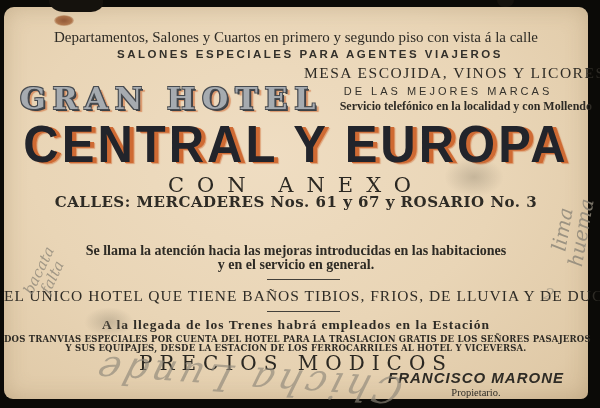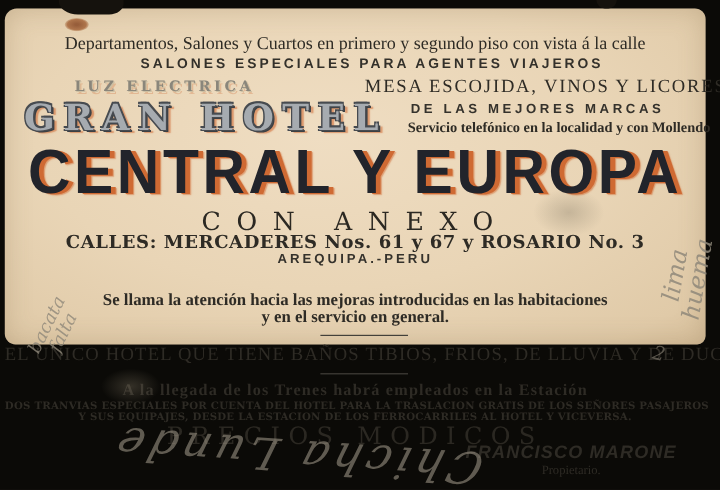--- a/index.html
+++ b/index.html
@@ -1,19 +1,19 @@
 <!DOCTYPE html>
 <html><head>
 <meta charset="utf-8">
 <style>
   html,body{margin:0;padding:0;}
   body{background:#1a1814;}
   .scan{position:relative;width:600px;height:408px;background:#0b0a07;overflow:hidden;
         font-family:"Liberation Serif",serif;}
-  .card{position:absolute;left:4px;top:7px;width:584px;height:280px;
+  .card{position:absolute;left:4px;top:7px;width:584px;height:392px;
         background:radial-gradient(ellipse at 45% 38%, #efddc2 0%, #e9d5b6 52%, #e0caa8 88%, #d8c09c 100%);
         border-radius:10px 9px 7px 9px;
         box-shadow:inset 0 0 22px rgba(120,95,60,.25);}
   
   .blob{position:absolute;left:49px;top:0;width:54px;height:12px;background:#15120d;
         border-radius:0 0 12px 16px / 0 0 9px 11px;}
   .notch{position:absolute;left:497px;top:0;width:17px;height:7px;background:#15120d;
         border-radius:0 0 7px 7px;}
   .stain{position:absolute;left:50px;top:8px;width:20px;height:11px;border-radius:50%;
         background:radial-gradient(#8a4a26 10%, #a5653a 55%, rgba(165,101,58,0) 78%);opacity:.85;}
@@ -27,21 +27,21 @@
   .t-depart{top:22px;font-size:15px;}
   .t-salones{top:41px;font-size:11.5px;font-weight:bold;letter-spacing:2.5px;color:#33302a;padding-left:28px;}
   .t-luz{position:absolute;left:58px;top:58px;font-size:12px;font-weight:bold;letter-spacing:3px;
          color:#8a867b;text-shadow:1px 1px 0 #cdbfa2, 2px 2px 0 rgba(205,108,55,.3);white-space:nowrap;}
   .t-gran{position:absolute;left:16px;top:74px;width:282px;text-align:center;font-weight:bold;
          font-size:30px;letter-spacing:7px;color:#a6abb0;white-space:nowrap;
          text-shadow:-1px -1px 0 #474b50,1px -1px 0 #474b50,-1px 1px 0 #474b50,1px 1px 0 #474b50,
                      2px 2px 0 #3c4044,4px 3px 1px rgba(206,105,52,.6);}
   .rightcol{position:absolute;left:300px;width:288px;text-align:center;color:#2e2b25;white-space:nowrap;}
   .t-mesa{top:57px;font-size:15.5px;letter-spacing:1.5px;}
-  .t-marcas{top:78px;font-size:11px;font-weight:bold;letter-spacing:3px;color:#35322c;}
+  .t-marcas{top:78px;font-size:11px;font-weight:normal;letter-spacing:3px;color:#35322c;}
   .t-servicio{top:92px;font-size:12px;font-weight:bold;text-align:right;}
   .t-central{top:107px;font-family:"Liberation Sans",sans-serif;font-weight:bold;font-size:49px;
          letter-spacing:3px;color:#22242b;transform:scaleY(1.06);transform-origin:top center;
          text-shadow:4px 1px 0 #cf6a33, 5px 2px 1px rgba(207,106,51,.55);}
   .t-anexo{top:166px;font-size:21px;letter-spacing:13px;color:#2b2822;}
   .t-calles{top:186px;font-size:15px;font-weight:bold;letter-spacing:.5px;}
   .t-arequipa{top:203px;font-size:11px;font-weight:bold;letter-spacing:2.5px;color:#35322c;}
   .t-orden{top:215px;font-size:18.5px;letter-spacing:8px;color:#2b2822;}
   .t-mejoras1{top:236px;font-size:14px;font-weight:bold;}
   .t-mejoras2{top:250px;font-size:14px;font-weight:bold;}
@@ -70,31 +70,29 @@
 </style>
 </head>
 <body>
 
 <div class="scan">
   <div class="card">
 
     <div class="line serif t-depart">Departamentos, Salones y Cuartos en primero y segundo piso con vista á la calle</div>
     <div class="line sans t-salones">SALONES ESPECIALES PARA AGENTES VIAJEROS</div>
 
-    <div class="slab t-luz">LUZ ELECTRICA</div>
     <div class="slab t-gran">GRAN HOTEL</div>
 
     <div class="rightcol serif t-mesa">MESA ESCOJIDA, VINOS Y LICORES</div>
     <div class="rightcol sans t-marcas">DE LAS MEJORES MARCAS</div>
     <div class="rightcol serif t-servicio">Servicio telefónico en la localidad y con Mollendo</div>
 
     <div class="line t-central">CENTRAL Y EUROPA</div>
     <div class="line slab t-anexo">CON ANEXO</div>
     <div class="line slab t-calles">CALLES: MERCADERES Nos. 61 y 67 y ROSARIO No. 3</div>
-    <div class="line sans t-arequipa">AREQUIPA.-PERU</div>
 
     <div class="line serif t-mejoras1">Se llama la atención hacia las mejoras introducidas en las habitaciones</div>
     <div class="line serif t-mejoras2">y en el servicio en general.</div>
 
     <div class="divider d1"></div>
     <div class="line serif t-banos">EL UNICO HOTEL QUE TIENE BAÑOS TIBIOS, FRIOS, DE LLUVIA Y DE DUCHA</div>
     <div class="divider d2"></div>
 
     <div class="line serif t-trenes">A la llegada de los Trenes habrá empleados en la Estación</div>
     <div class="line slab t-tranvias2">Y SUS EQUIPAJES, DESDE LA ESTACION DE LOS FERROCARRILES AL HOTEL Y VICEVERSA.</div>

